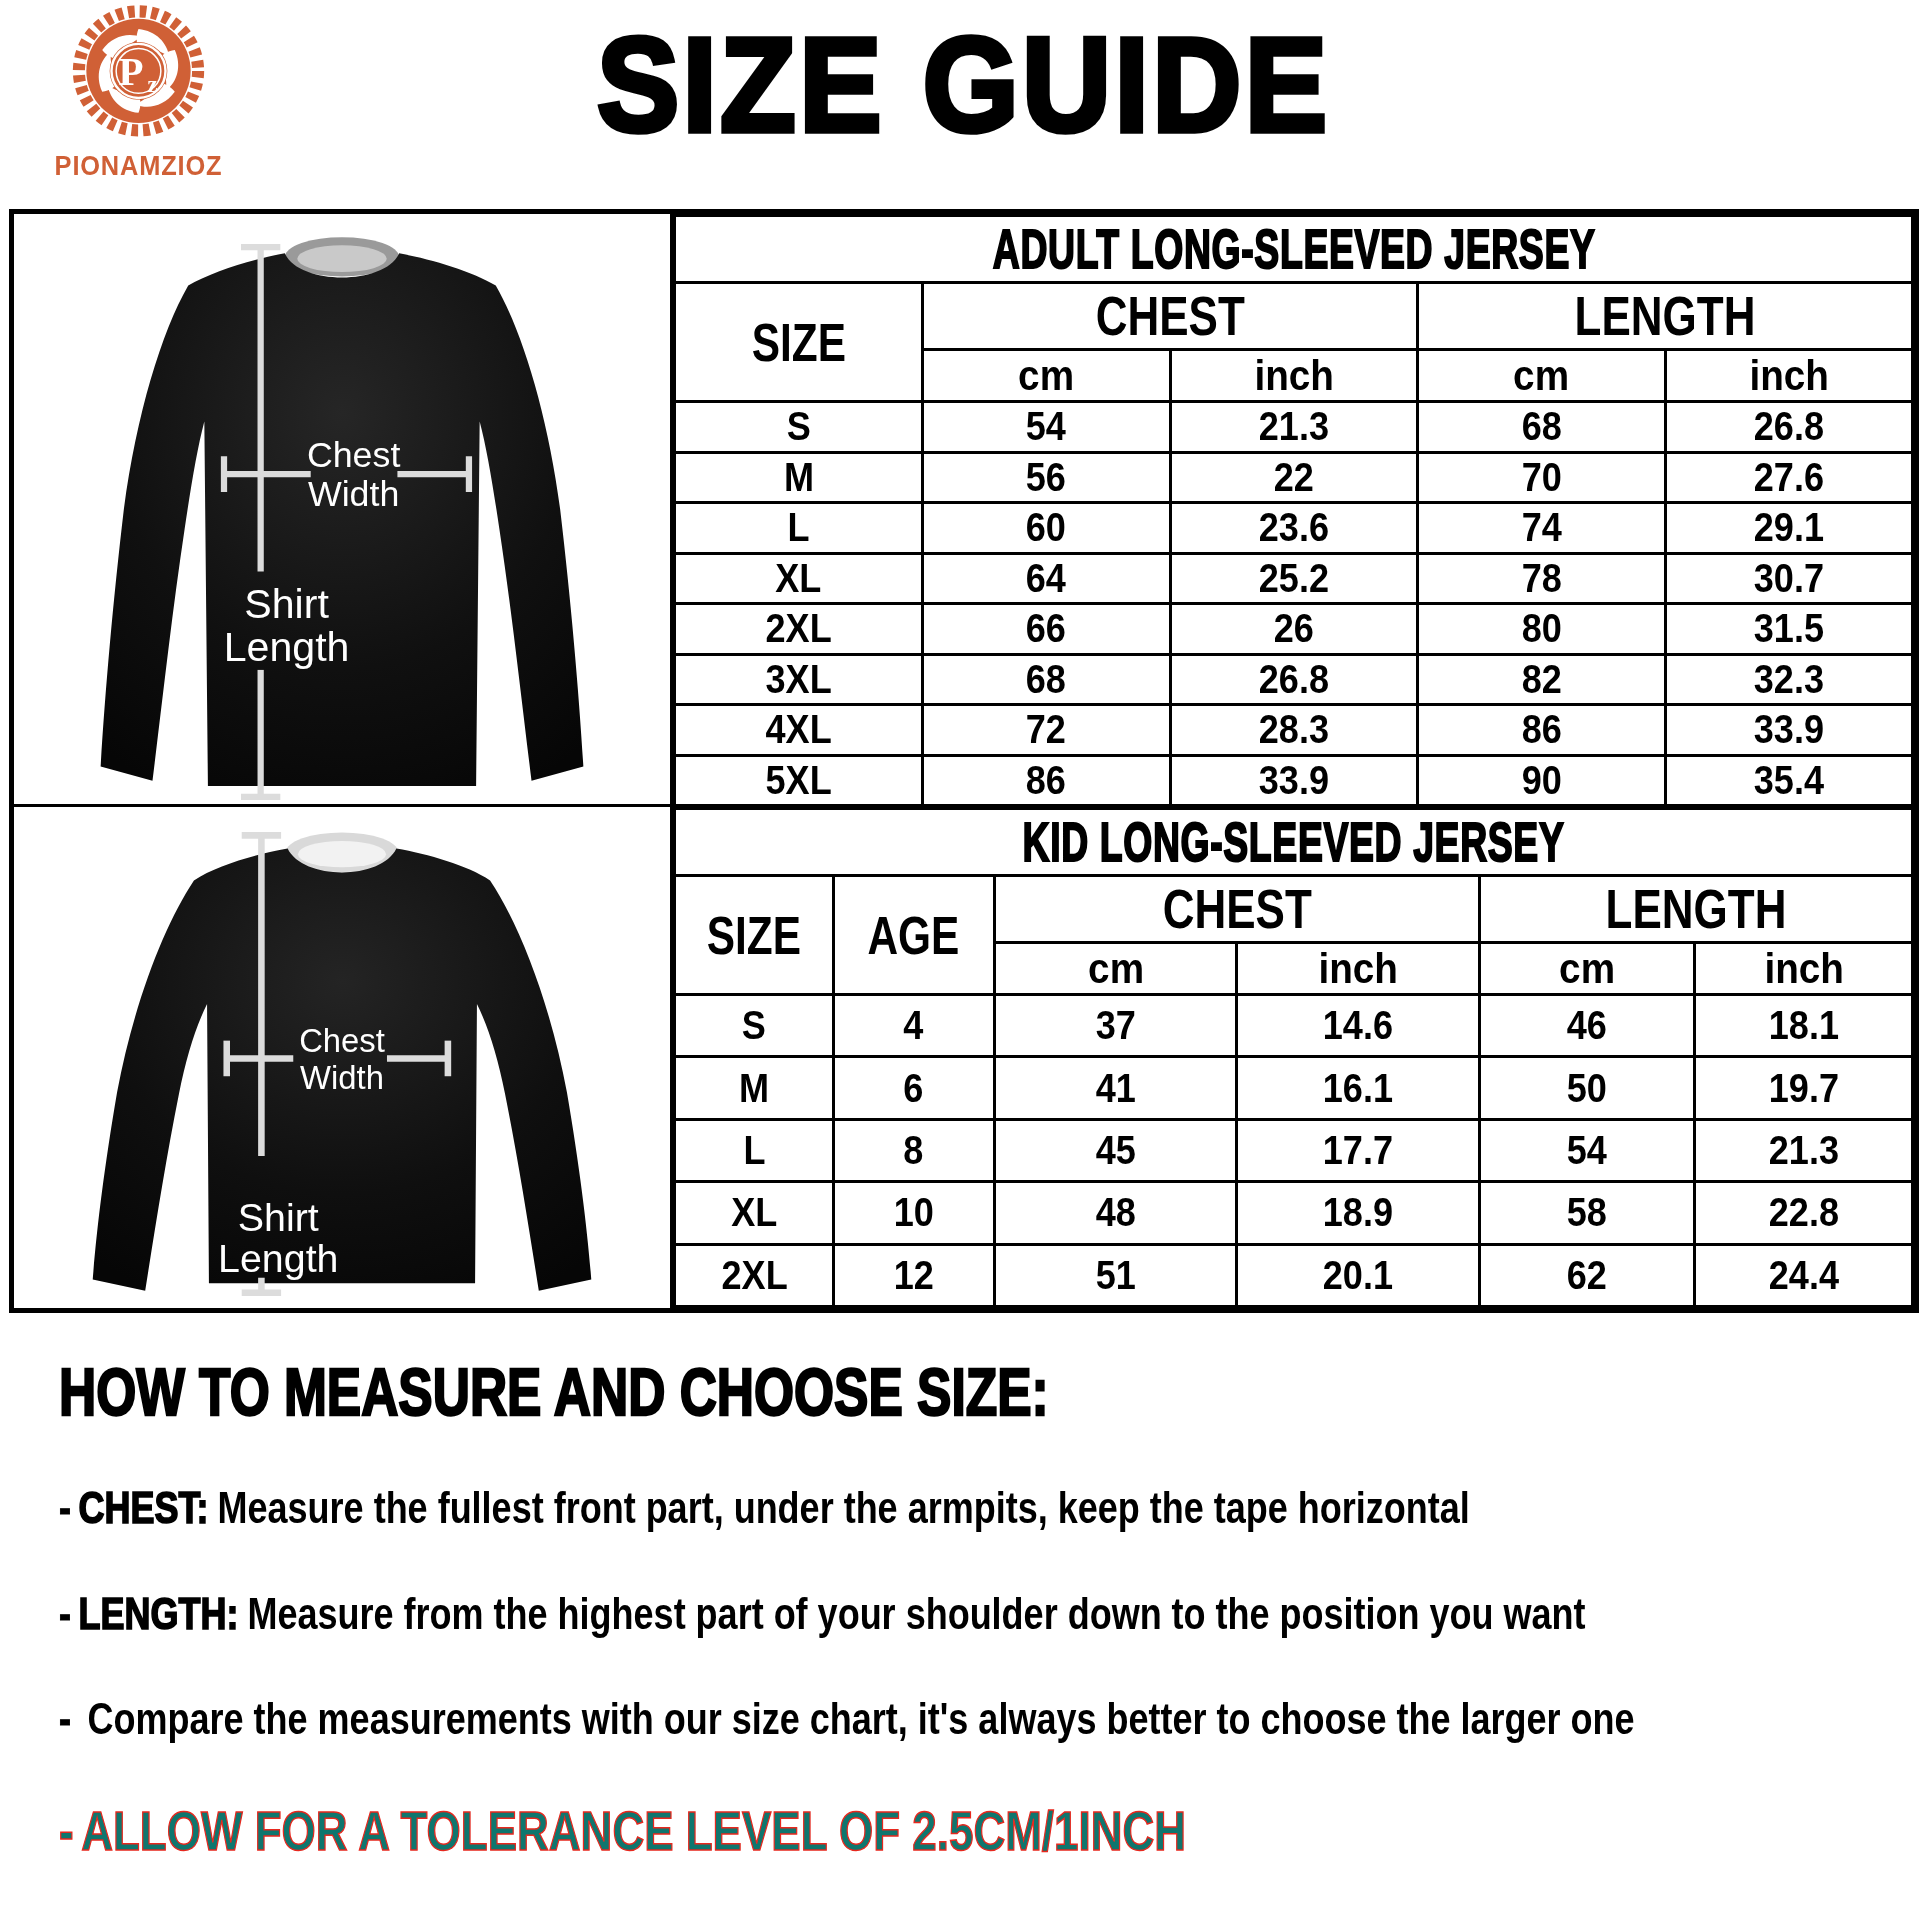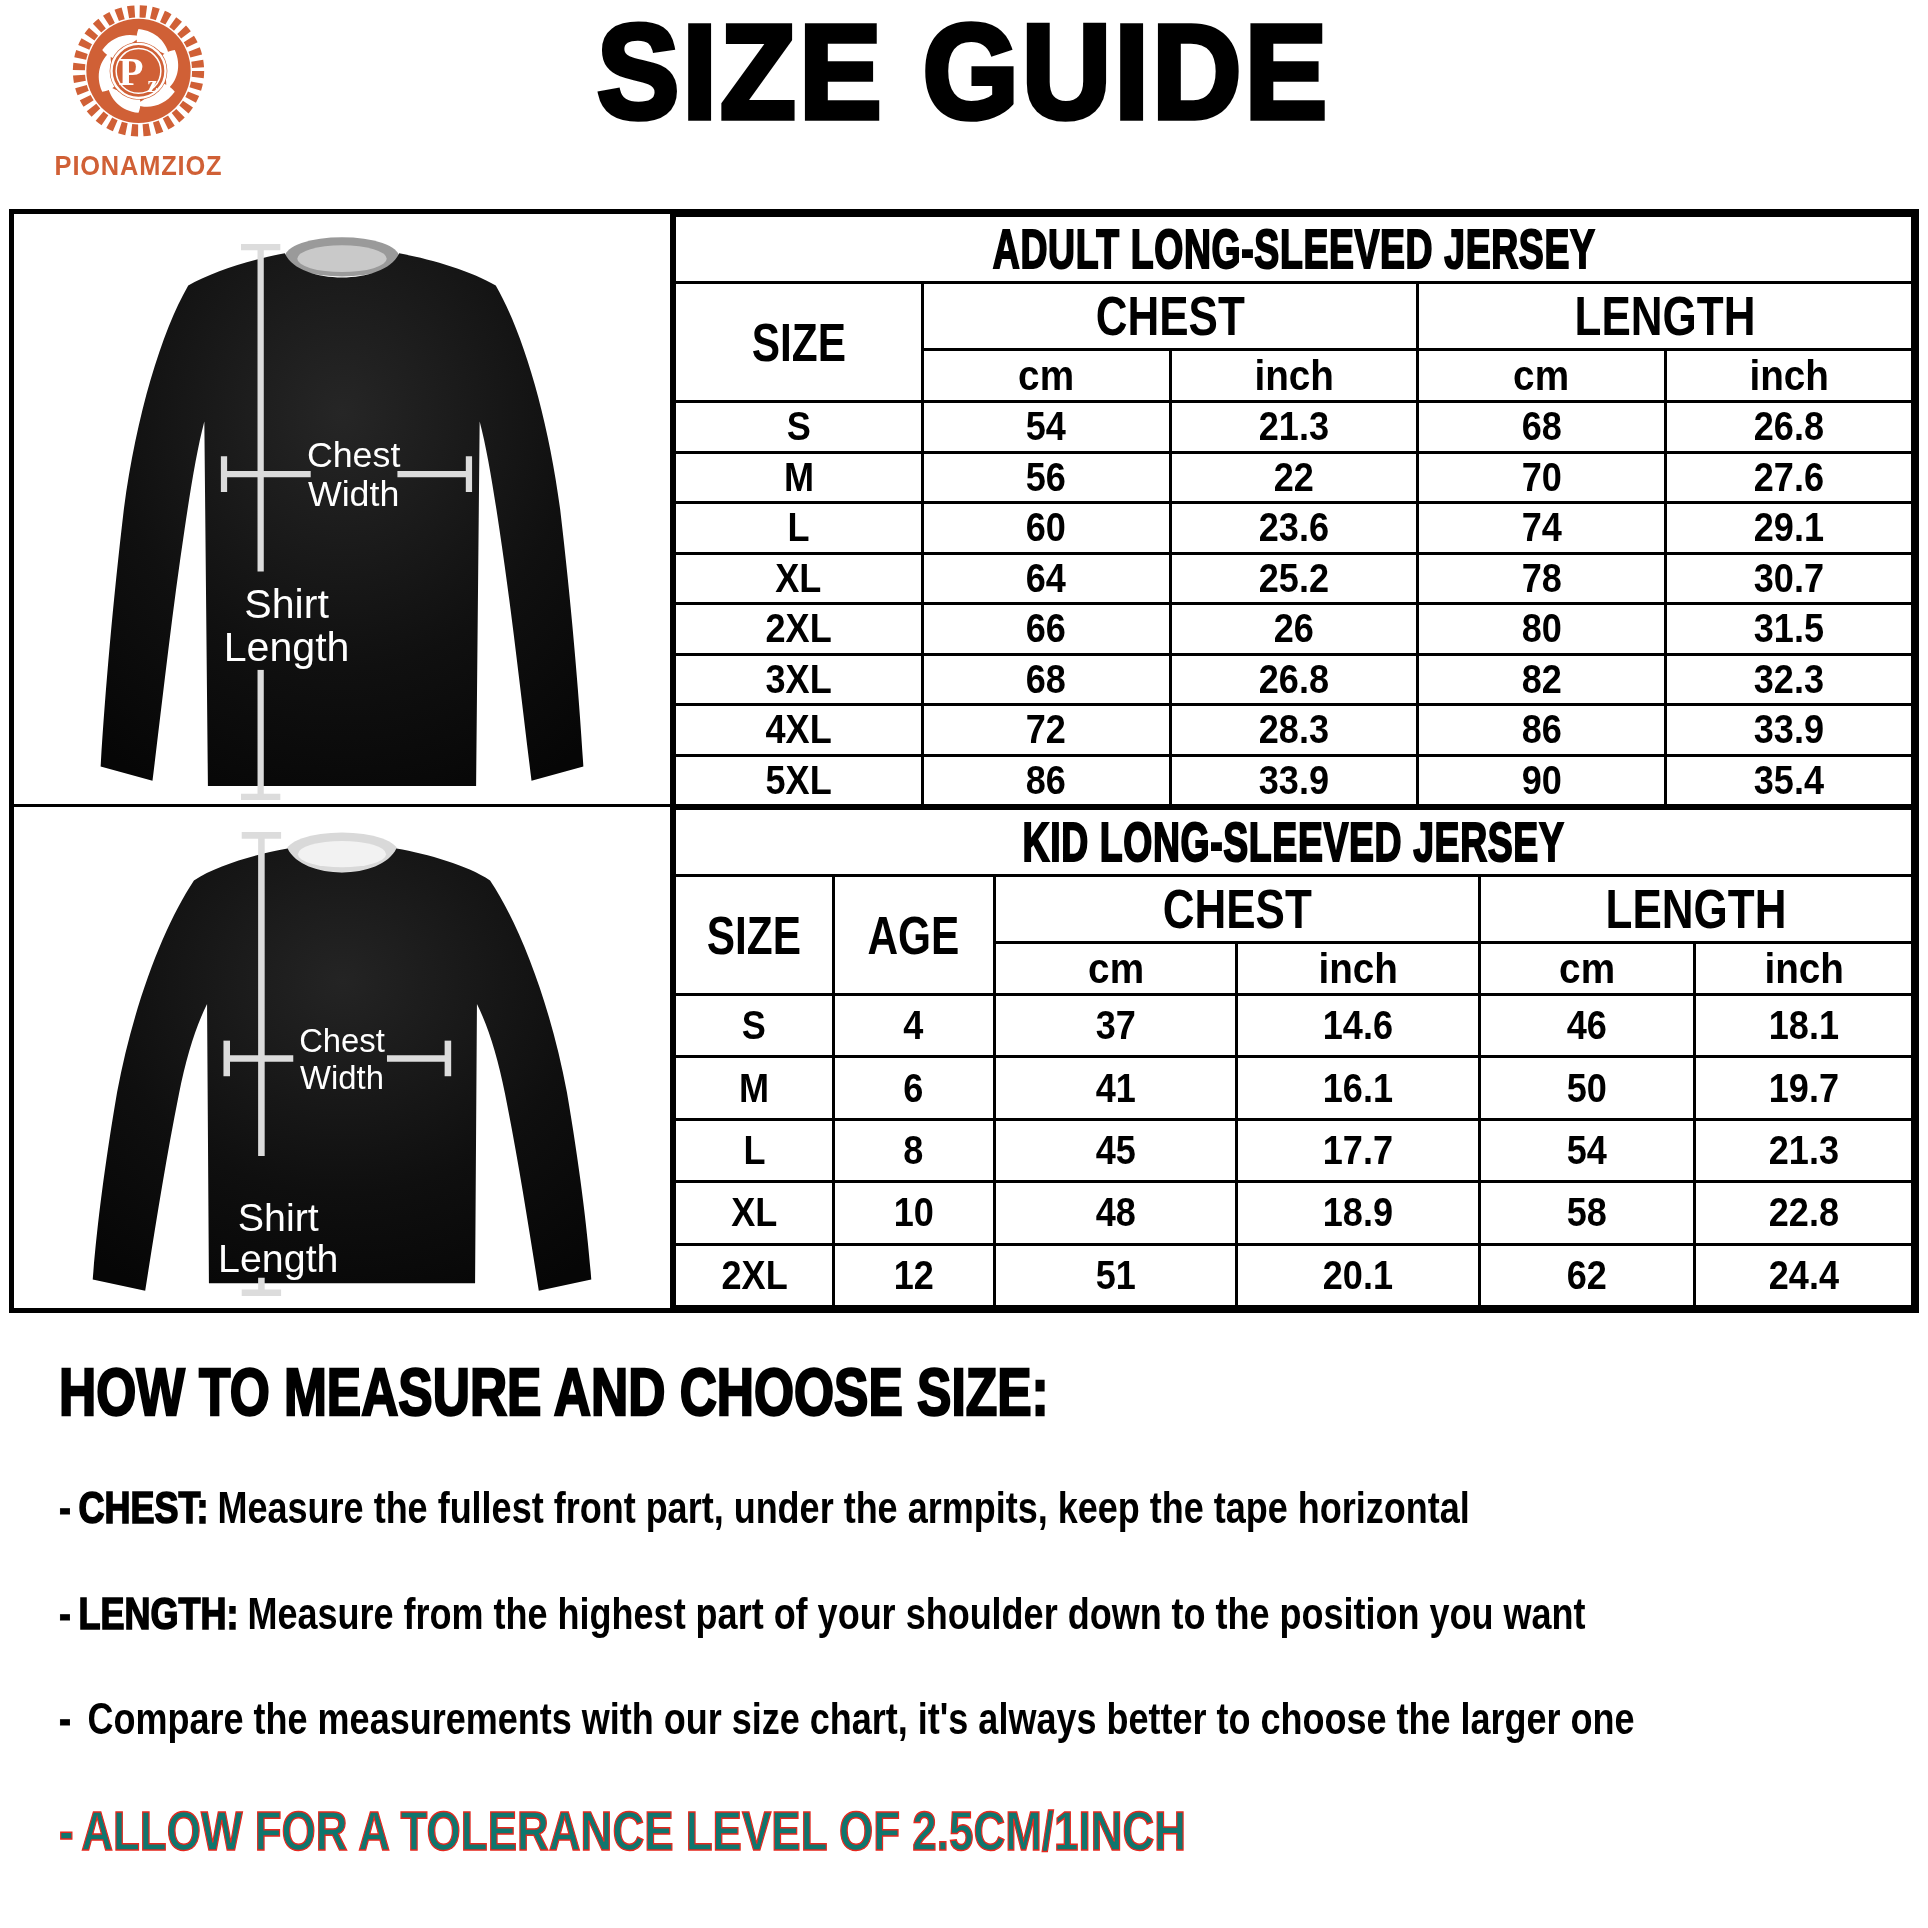--- a/index.html
+++ b/index.html
@@ -4,21 +4,21 @@
 <style>
   html,body{margin:0;padding:0;background:#fff;}
   .canvas{position:relative;width:1928px;height:1928px;background:#fff;overflow:hidden;
           font-family:"Liberation Sans",sans-serif;color:#000;}
 
   
   .brand{position:absolute;left:28px;top:1.9px;width:221px;text-align:center;}
   .brand svg{display:block;margin:0 auto;width:151px;height:149px;}
   .brand-name{font-size:27px;font-weight:bold;letter-spacing:0.9px;color:#d06036;
               transform:scaleX(.94);transform-origin:center;white-space:nowrap;}
-  .page-title{position:absolute;left:0;right:0;top:2px;text-align:center;margin:0;
+  .page-title{position:absolute;left:0;right:0;top:15px;text-align:center;margin:0;
               font-size:134px;font-weight:bold;line-height:1.05;}
   .page-title span{display:inline-block;transform:scaleX(.92);transform-origin:center;
               -webkit-text-stroke:5.6px #000;letter-spacing:3.8px;white-space:nowrap;}
 
   
   .main-box{position:absolute;left:9.4px;top:209px;width:1910px;height:1104px;
             border:5.6px solid #000;box-sizing:border-box;
             display:grid;grid-template-columns:659px 1fr;grid-template-rows:593px 1fr;}
   .shirt-cell{position:relative;border-right:3.8px solid #000;box-sizing:border-box;
               display:flex;align-items:center;justify-content:center;overflow:hidden;}

